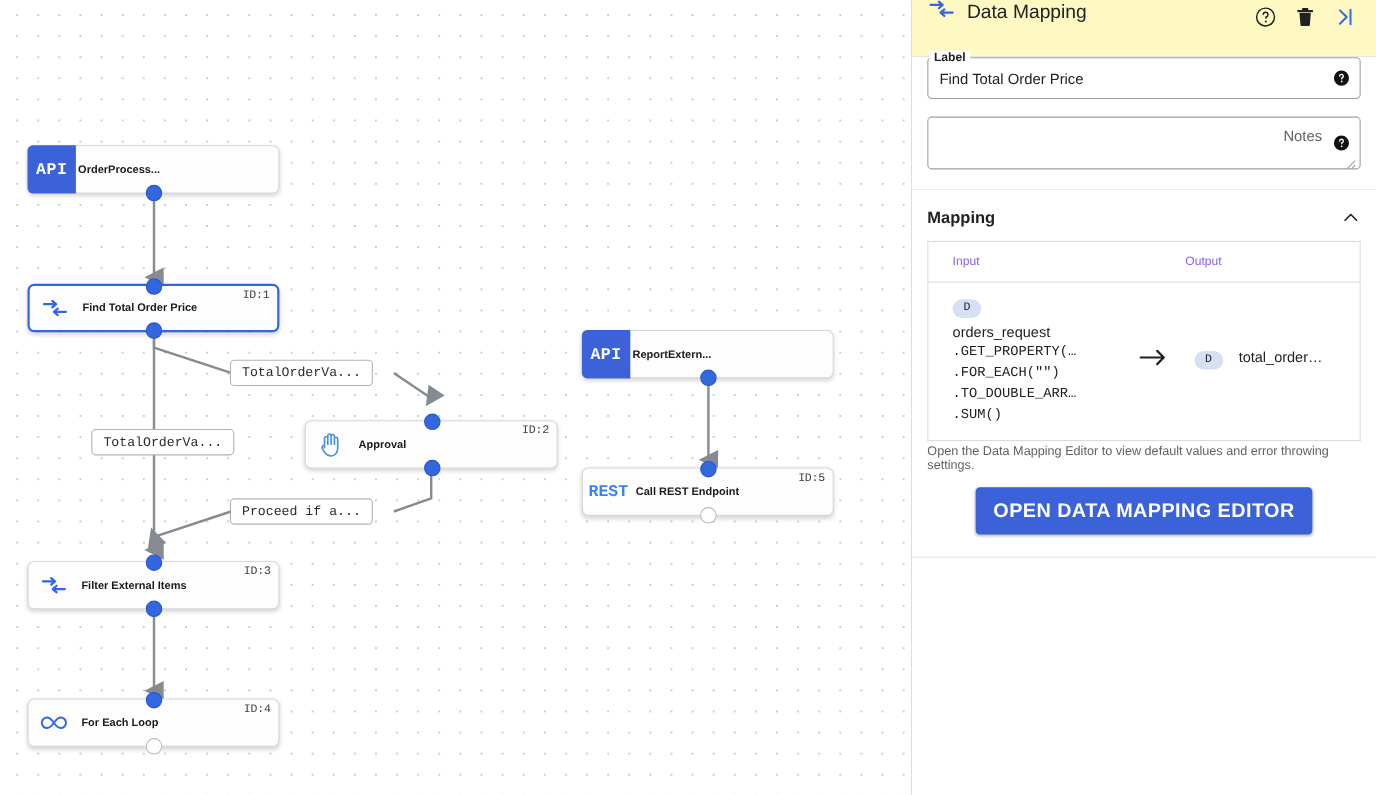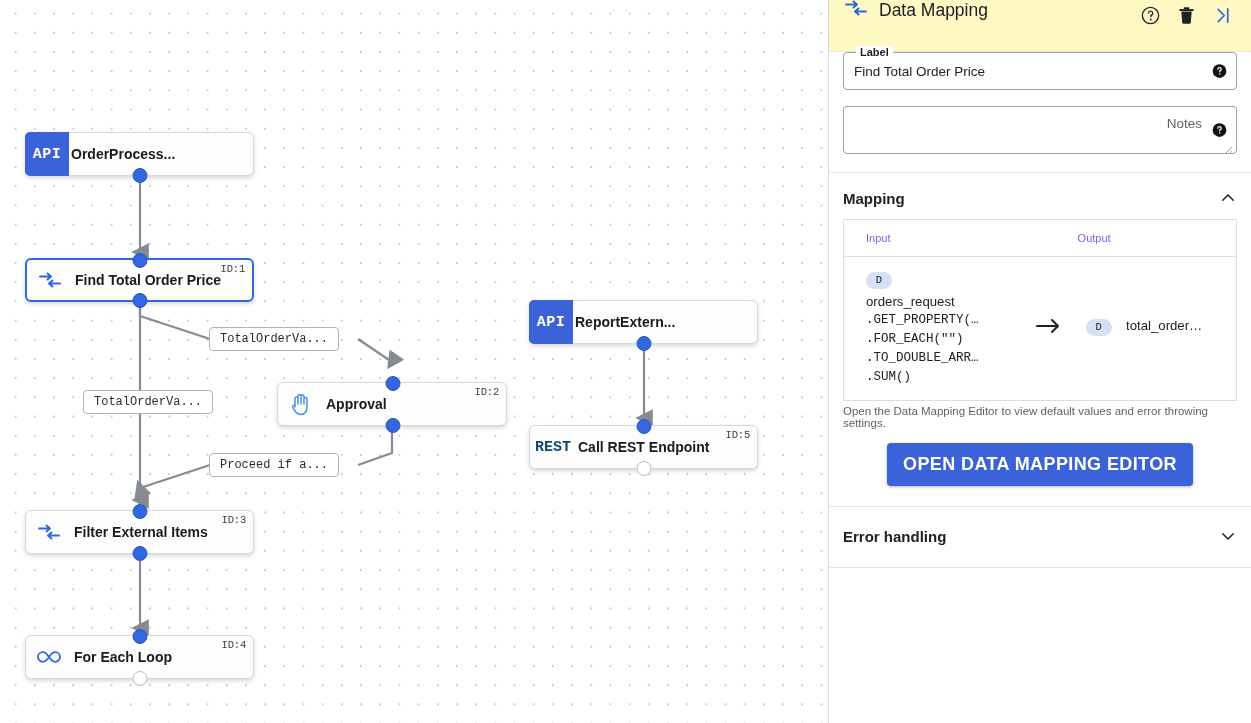--- a/index.html
+++ b/index.html
@@ -35,21 +35,21 @@
     align-items: center;
     overflow: visible;
   }
   .node.selected { border: 2px solid #3367e0; background: #fdfdfd; }
   .node .node-icon {
     width: 46px; height: 100%;
     display: flex; align-items: center; justify-content: center;
     flex: 0 0 46px;
   }
   .node .node-title {
-    font-size: 14px;
+    font-size: 10px;
     font-weight: bold;
     color: #1a1a1a;
     white-space: nowrap;
     padding-left: 2px;
   }
   .node .node-id {
     position: absolute;
     top: 3px; right: 7px;
     font-size: 10.5px;
     color: #3c4043;
@@ -63,21 +63,21 @@
     width: 44px; flex: 0 0 44px;
     height: 44px;
     margin: -1px 0 -1px -1px;
     color: #fff;
     font-family: "Liberation Mono", monospace;
     font-weight: bold;
     font-size: 15px;
     letter-spacing: 0.5px;
   }
   .node.rest .node-icon {
-    color: #0c4a6e;
+    color: #3b82f6;
     font-family: "Liberation Mono", monospace;
     font-weight: bold;
     font-size: 15px;
   }
   .port {
     position: absolute;
     width: 15px; height: 15px;
     border-radius: 50%;
     background: #3367e0;
     border: 1px solid #2a57c4;
@@ -144,21 +144,21 @@
   .field-outline {
     position: relative;
     border: 1px solid #9aa0a6;
     border-radius: 4px;
     height: 38px;
     display: flex; align-items: center;
     padding: 0 34px 0 10px;
     margin-bottom: 16px;
   }
   .field-outline .legend {
-    position: absolute; top: -7px; left: 12px;
+    position: absolute; top: -7px; left: 1px;
     background: #fff; padding: 0 4px;
     font-size: 11px; font-weight: bold; color: #202124;
   }
   .field-outline .fval { font-size: 13.5px; color: #202124; }
   .field-outline .fplaceholder { font-size: 13.5px; color: #5f6368; }
   .field-outline.notes { height: 48px; align-items: flex-start; padding-top: 9px; margin-bottom: 18px; justify-content: flex-end;}
   .help-dot {
     position: absolute; right: 9px; top: 50%; transform: translateY(-50%);
     width: 15px; height: 15px;
   }
@@ -429,25 +429,15 @@
             </td>
           </tr>
         </tbody>
       </table>
 
       <p class="hint">Open the Data Mapping Editor to view default values and error throwing settings.</p>
 
       <button class="btn-primary">OPEN DATA MAPPING EDITOR</button>
     </div>
 
-    <div class="section err">
-      <div class="section-head">
-        <div class="s-title">Error handling</div>
-        <span class="chev">
-          <svg width="18" height="18" viewBox="0 0 24 24">
-              <path d="M5 9 L12 16 L19 9" fill="none" stroke="#202124" stroke-width="2" stroke-linecap="round" stroke-linejoin="round"></path>
-            </svg>
-        </span>
-      </div>
-    </div>
 
   </div>
 </div>
 
 </body></html>

